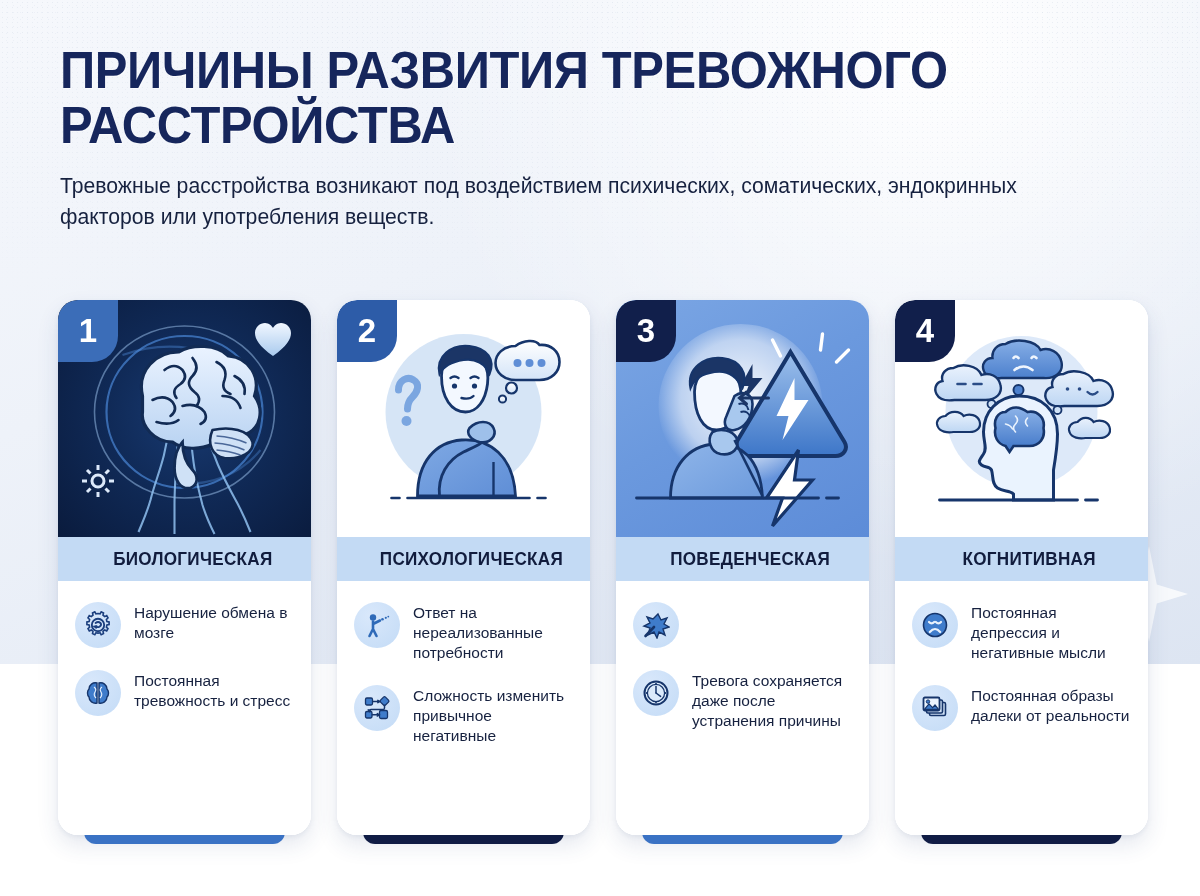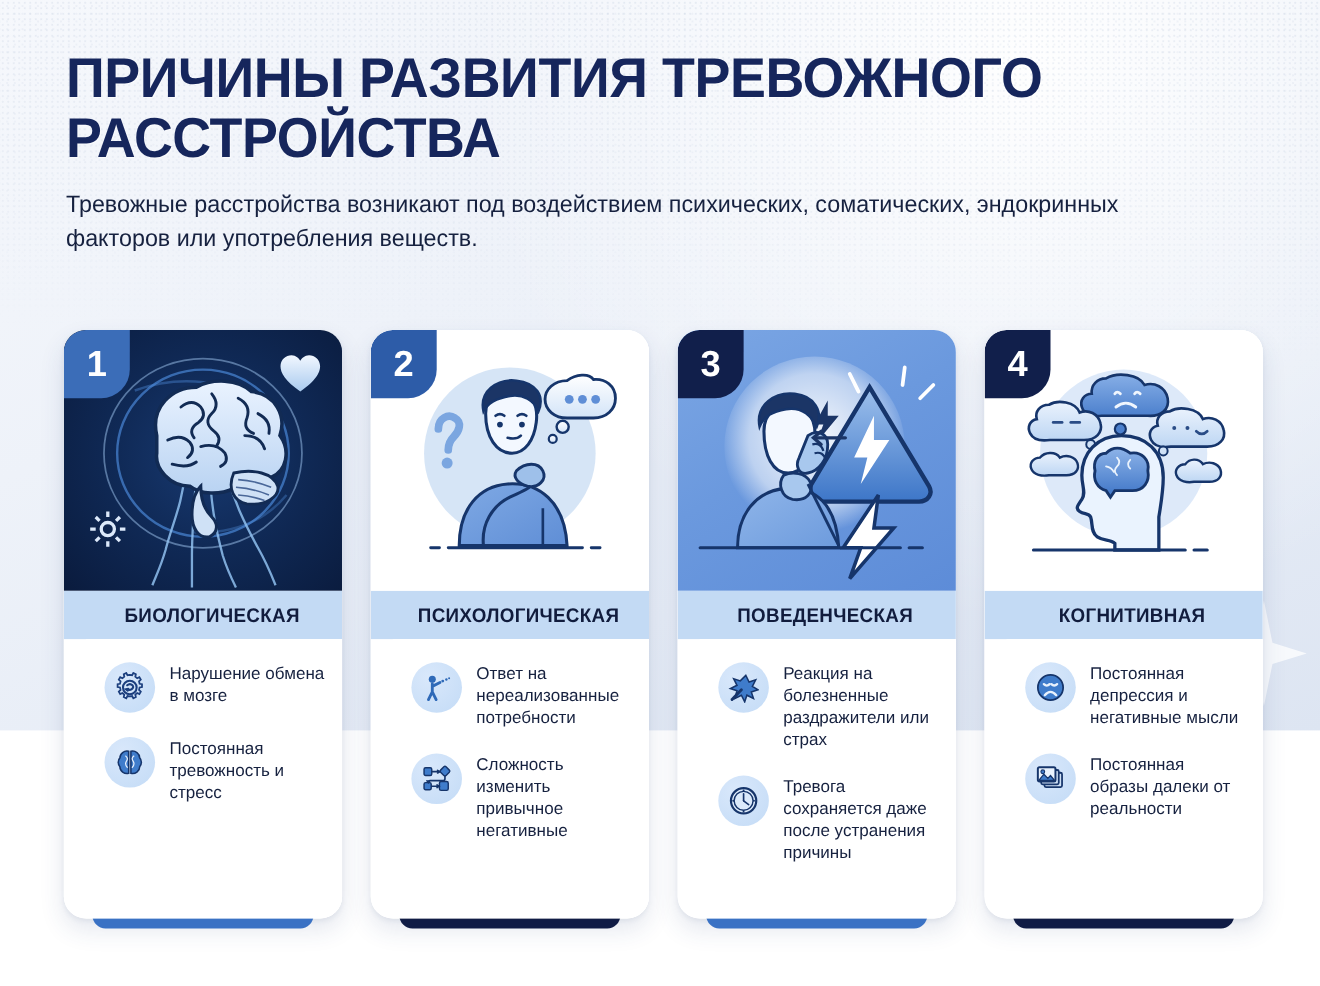--- a/index.html
+++ b/index.html
@@ -133,21 +133,20 @@
     transform:scaleX(.95);
   }
 
   
   .bullets{
     flex:1;
     padding:21px 16px 16px 17px;
     display:flex; flex-direction:column;
     gap:22px;
     background:#fff;
-    margin-left:20px;
   }
   .bullet{ display:flex; gap:13px; align-items:flex-start; }
   .bullet-icon{
     flex:0 0 auto;
     width:46px; height:46px;
     border-radius:50%;
     background:radial-gradient(circle at 35% 30%, #d9e8fb 0%, #c3dbf6 100%);
     display:flex; align-items:center; justify-content:center;
   }
   .bullet-icon svg{ width:28px; height:28px; display:block; }
@@ -485,21 +484,20 @@
           <div class="label">ПОВЕДЕНЧЕСКАЯ</div>
         </div>
         <div class="bullets">
           <div class="bullet">
             <div class="bullet-icon">
               <svg viewBox="0 0 28 28">
                 <path d="M16 3 L19 9 L25 7 L22 13 L27 16 L21 18 L23 24 L17 21 L15 27 L12 21 L6 24 L8 17 L2 15 L8 12 L5 6 L11 8 Z" fill="#3f7ccb" stroke="#16356b" stroke-width="1.4"></path>
                 <path d="M12 16 L3.5 25" stroke="#16356b" stroke-width="2.6" stroke-linecap="round"></path>
               </svg>
             </div>
-            <div class="bullet-text">Реакция на болезненные раздражители или страх</div>
           </div>
           <div class="bullet">
             <div class="bullet-icon">
               <svg viewBox="0 0 28 28">
                 <circle cx="14" cy="14" r="11.5" fill="#dbeafb" stroke="#16356b" stroke-width="2"></circle>
                 <circle cx="14" cy="14" r="8.6" fill="none" stroke="#16356b" stroke-width="1.3"></circle>
                 <g stroke="#16356b" stroke-width="1.5" stroke-linecap="round">
                   <path d="M14 14 L14 7.6"></path>
                     <path d="M14 14 L18.6 17.4"></path>
                 </g>

